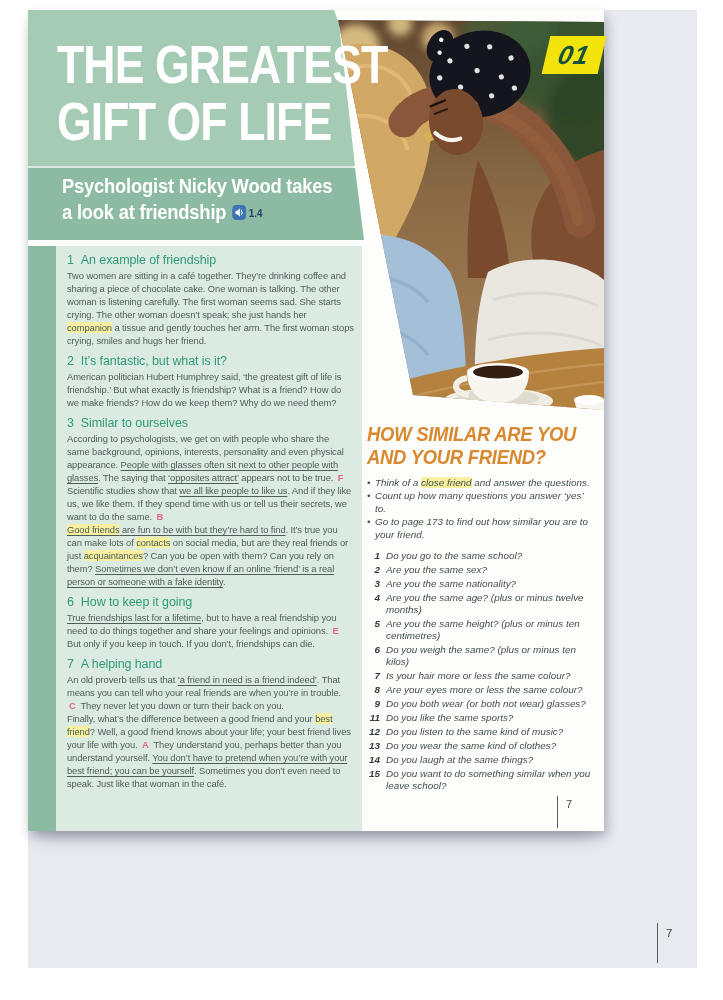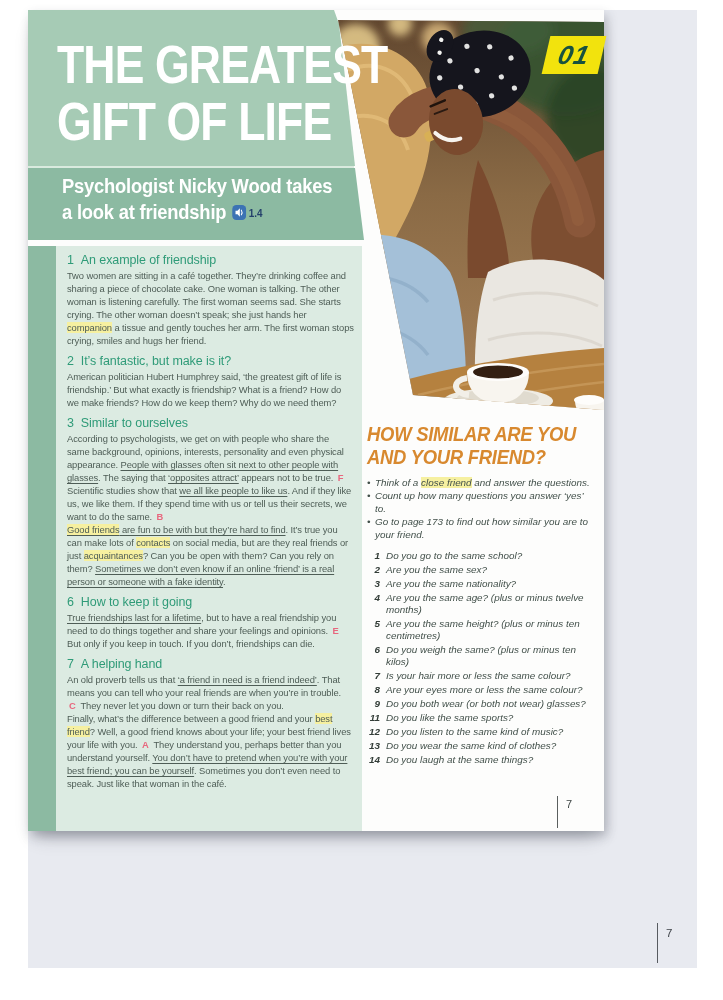--- a/index.html
+++ b/index.html
@@ -184,21 +184,21 @@
         </span>
     </div>
 
     <div class="panel">
       <div id="sections">
           <div class="section">
             <h3><span class="num">1</span><span>An example of friendship</span></h3>
             <p><span class="seg">Two women are sitting in a café together. They’re drinking coffee and sharing a piece of chocolate cake. One woman is talking. The other woman is listening carefully. The first woman seems sad. She starts crying. The other woman doesn’t speak; she just hands her </span><span class="seg hl">companion</span><span class="seg"> a tissue and gently touches her arm. The first woman stops crying, smiles and hugs her friend.</span></p>
           </div>
           <div class="section">
-            <h3><span class="num">2</span><span>It’s fantastic, but make is it?</span></h3>
+            <h3><span class="num">2</span><span>It’s fantastic, but what is it?</span></h3>
             <p><span class="seg">American politician Hubert Humphrey said, ‘the greatest gift of life is friendship.’ But what exactly is friendship? What is a friend? How do we make friends? How do we keep them? Why do we need them?</span></p>
           </div>
           <div class="section">
             <h3><span class="num">3</span><span>Similar to ourselves</span></h3>
             <p><span class="seg">According to psychologists, we get on with people who share the same background, opinions, interests, personality and even physical appearance. </span><span class="seg ul">People with glasses often sit next to other people with glasses</span><span class="seg">. The saying that </span><span class="seg ul">‘opposites attract’</span><span class="seg"> appears not to be true. </span><span class="seg letter">F</span></p>
           </div>
           <div class="section">
             <p><span class="seg">Scientific studies show that </span><span class="seg ul">we all like people to like us</span><span class="seg">. And if they like us, we like them. If they spend time with us or tell us their secrets, we want to do the same. </span><span class="seg letter">B</span></p>
           </div>
           <div class="section">
@@ -283,20 +283,24 @@
             <span class="qtext">Do you listen to the same kind of music?</span>
           </li>
           <li>
             <span class="qnum">13</span>
             <span class="qtext">Do you wear the same kind of clothes?</span>
           </li>
           <li>
             <span class="qnum">14</span>
             <span class="qtext">Do you laugh at the same things?</span>
           </li>
+          <li>
+            <span class="qnum">15</span>
+            <span class="qtext">Do you want to do something similar when you leave school?</span>
+          </li>
         </ol>
     </div>
 
     <div class="book-pagenum">
       <div class="vline"></div>
       <div class="pn">7</div>
     </div>
 
   </div>
 

